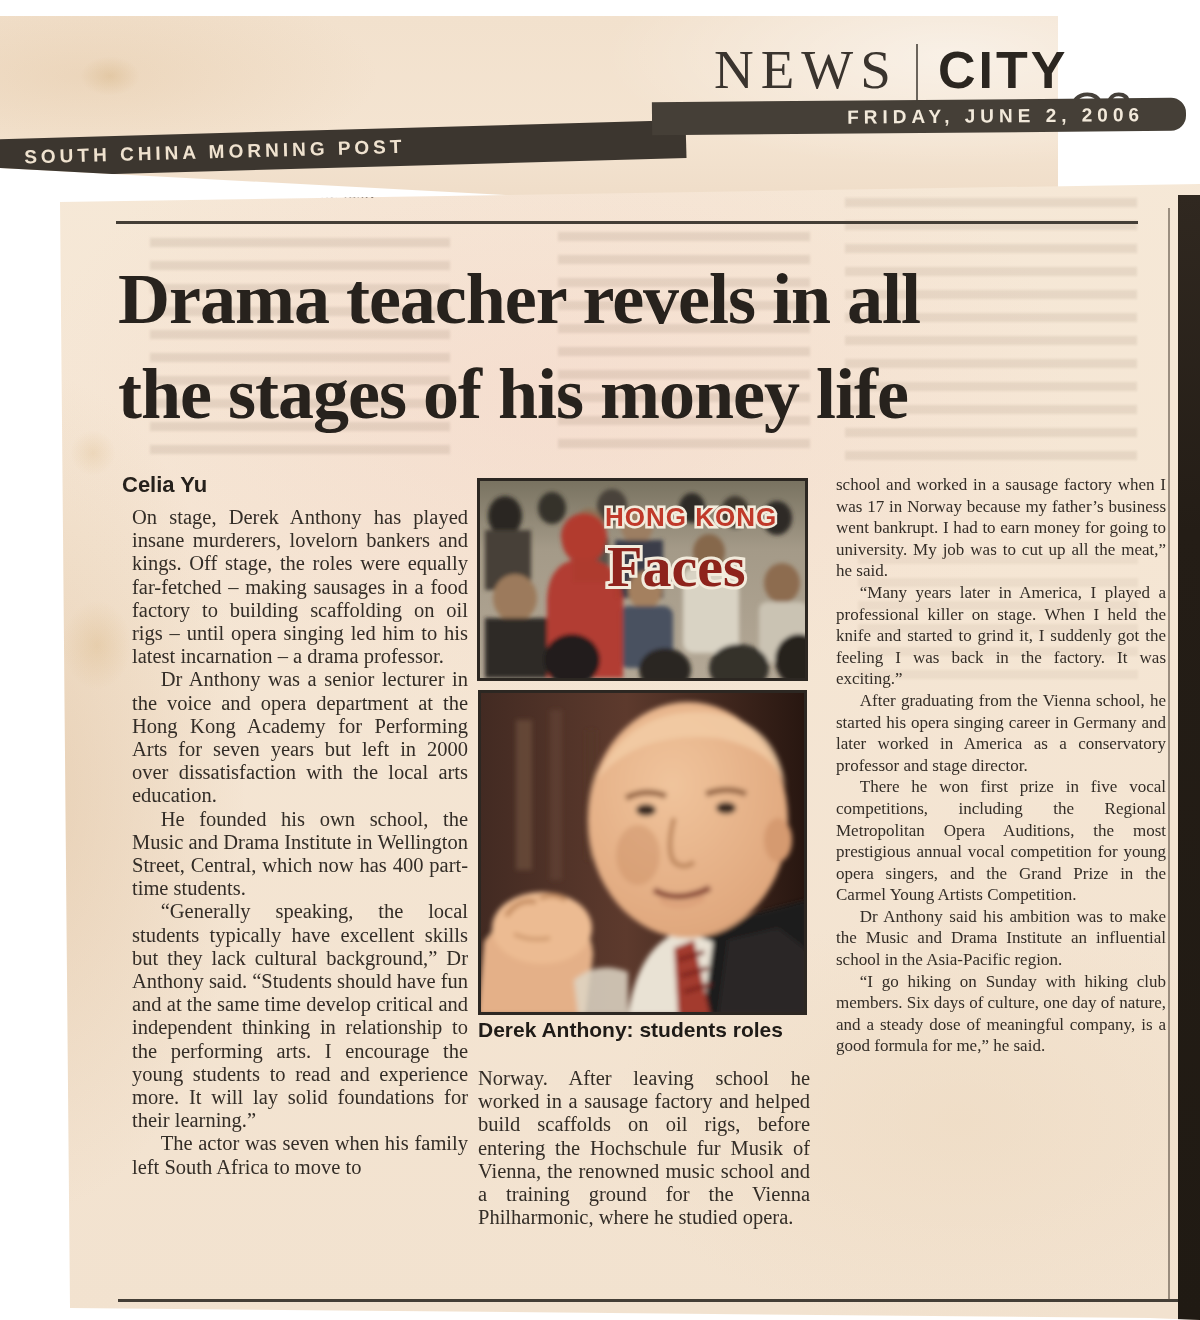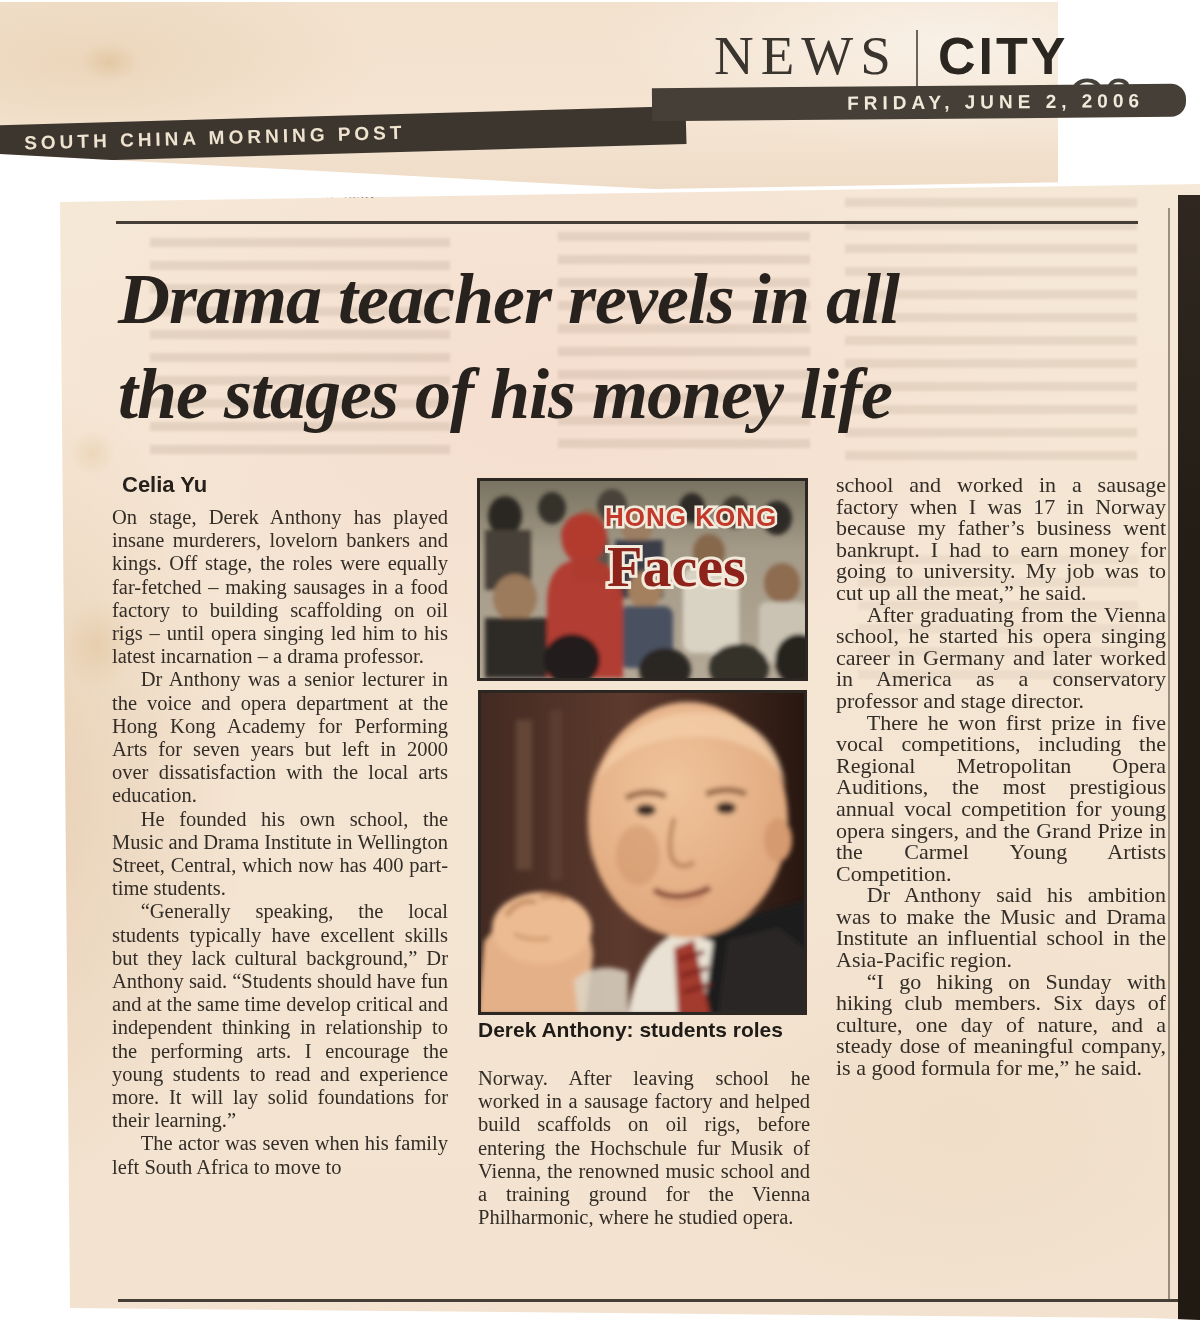--- a/index.html
+++ b/index.html
@@ -1,20 +1,20 @@
 <!DOCTYPE html>
 <html lang="en"><head>
 <meta charset="utf-8">
 <style>
   html,body{margin:0;padding:0;background:#ffffff;}
   #page{position:relative;width:1200px;height:1320px;background:#ffffff;overflow:hidden;
         font-family:"Liberation Serif",serif;color:#2e2924;}
 
   
-  #masthead{position:absolute;left:0;top:2px;width:1058px;height:200px;
+  #masthead{position:absolute;left:0;top:16px;width:1058px;height:200px;
     background:
       radial-gradient(420px 140px at 8% 30%, rgba(214,176,130,.25), rgba(0,0,0,0) 70%),
       radial-gradient(500px 160px at 90% 20%, rgba(255,255,255,.5), rgba(0,0,0,0) 70%),
       linear-gradient(180deg,#f2e1cd 0%,#f4e4d1 60%,#eedbc6 100%);
     clip-path:polygon(0 0,1200px 0,1200px 178px,655px 187px,0 152px);}
   .mh-news{position:absolute;left:714px;top:22px;font-family:"Liberation Serif",serif;
     font-size:55px;letter-spacing:7px;color:#3a342e;}
   .mh-divider{position:absolute;left:916px;top:28px;width:2px;height:72px;background:#6b645c;}
   .mh-city{position:absolute;left:938px;top:24px;font-family:"Liberation Sans",sans-serif;
     font-weight:bold;font-size:52px;letter-spacing:3px;color:#2b2620;}
@@ -49,31 +49,31 @@
     font-size:18px;color:rgba(70,58,48,.72);letter-spacing:.5px;}
 
   
   .ghost{position:absolute;background:repeating-linear-gradient(180deg,
       rgba(125,98,76,.14) 0 9px, rgba(0,0,0,0) 9px 23px);filter:blur(1.6px);}
 
   .stain{position:absolute;border-radius:50%;pointer-events:none;}
 
   
   #headline{position:absolute;left:118px;top:252px;width:1030px;
-    font-size:72px;font-weight:600;line-height:95px;color:#27221d;letter-spacing:-1px;font-style:italic;}
+    font-size:72px;font-weight:600;line-height:95px;color:#27221d;letter-spacing:-1px;}
 
   
   .byline{position:absolute;font-family:"Liberation Sans",sans-serif;font-weight:bold;
     font-size:22px;color:#26211c;}
   .col{position:absolute;text-align:justify;color:#332d27;overflow:hidden;hyphens:auto;}
   .col p{margin:0;}
   .col p + p{text-indent:1.4em;}
-  #col1{left:112px;top:506px;width:336px;height:786px;font-size:20.5px;line-height:23.2px;}
+  #col1{left:132px;top:506px;width:336px;height:786px;font-size:20.5px;line-height:23.2px;}
   #col2{left:478px;top:1060px;width:332px;height:232px;font-size:20.5px;line-height:23.2px;margin-top:7px;}
-  #col3{left:836px;top:474px;width:330px;height:822px;font-size:22px;line-height:21.6px;}
+  #col3{left:836px;top:474px;width:330px;height:822px;font-size:17px;line-height:21.6px;}
 
   
   .photo{position:absolute;display:block;}
   #caption{position:absolute;left:478px;top:1018px;width:340px;
     font-family:"Liberation Sans",sans-serif;font-weight:bold;font-size:21px;color:#1f1b17;}
 </style>
 </head>
 <body>
 
 <div id="page">
@@ -235,20 +235,21 @@
     </svg>
 
     <div id="caption">Derek Anthony: students roles</div>
 
     <div id="col2" class="col">
       <p>Norway. After leaving school he worked in a sausage factory and helped build scaffolds on oil rigs, before entering the Hochschule fur Musik of Vienna, the renowned music school and a training ground for the Vienna Philharmonic, where he studied opera.</p>
     </div>
 
     <div id="col3" class="col">
       <p>school and worked in a sausage factory when I was 17 in Norway because my father’s business went bankrupt. I had to earn money for going to university. My job was to cut up all the meat,” he said.</p>
+      <p>“Many years later in America, I played a professional killer on stage. When I held the knife and started to grind it, I suddenly got the feeling I was back in the factory. It was exciting.”</p>
       <p>After graduating from the Vienna school, he started his opera singing career in Germany and later worked in America as a conservatory professor and stage director.</p>
       <p>There he won first prize in five vocal competitions, including the Regional Metropolitan Opera Auditions, the most prestigious annual vocal competition for young opera singers, and the Grand Prize in the Carmel Young Artists Competition.</p>
       <p>Dr Anthony said his ambition was to make the Music and Drama Institute an influential school in the Asia-Pacific region.</p>
       <p>“I go hiking on Sunday with hiking club members. Six days of culture, one day of nature, and a steady dose of meaningful company, is a good formula for me,” he said.</p>
     </div>
 
   </div>
 </div>
 
 </body></html>

